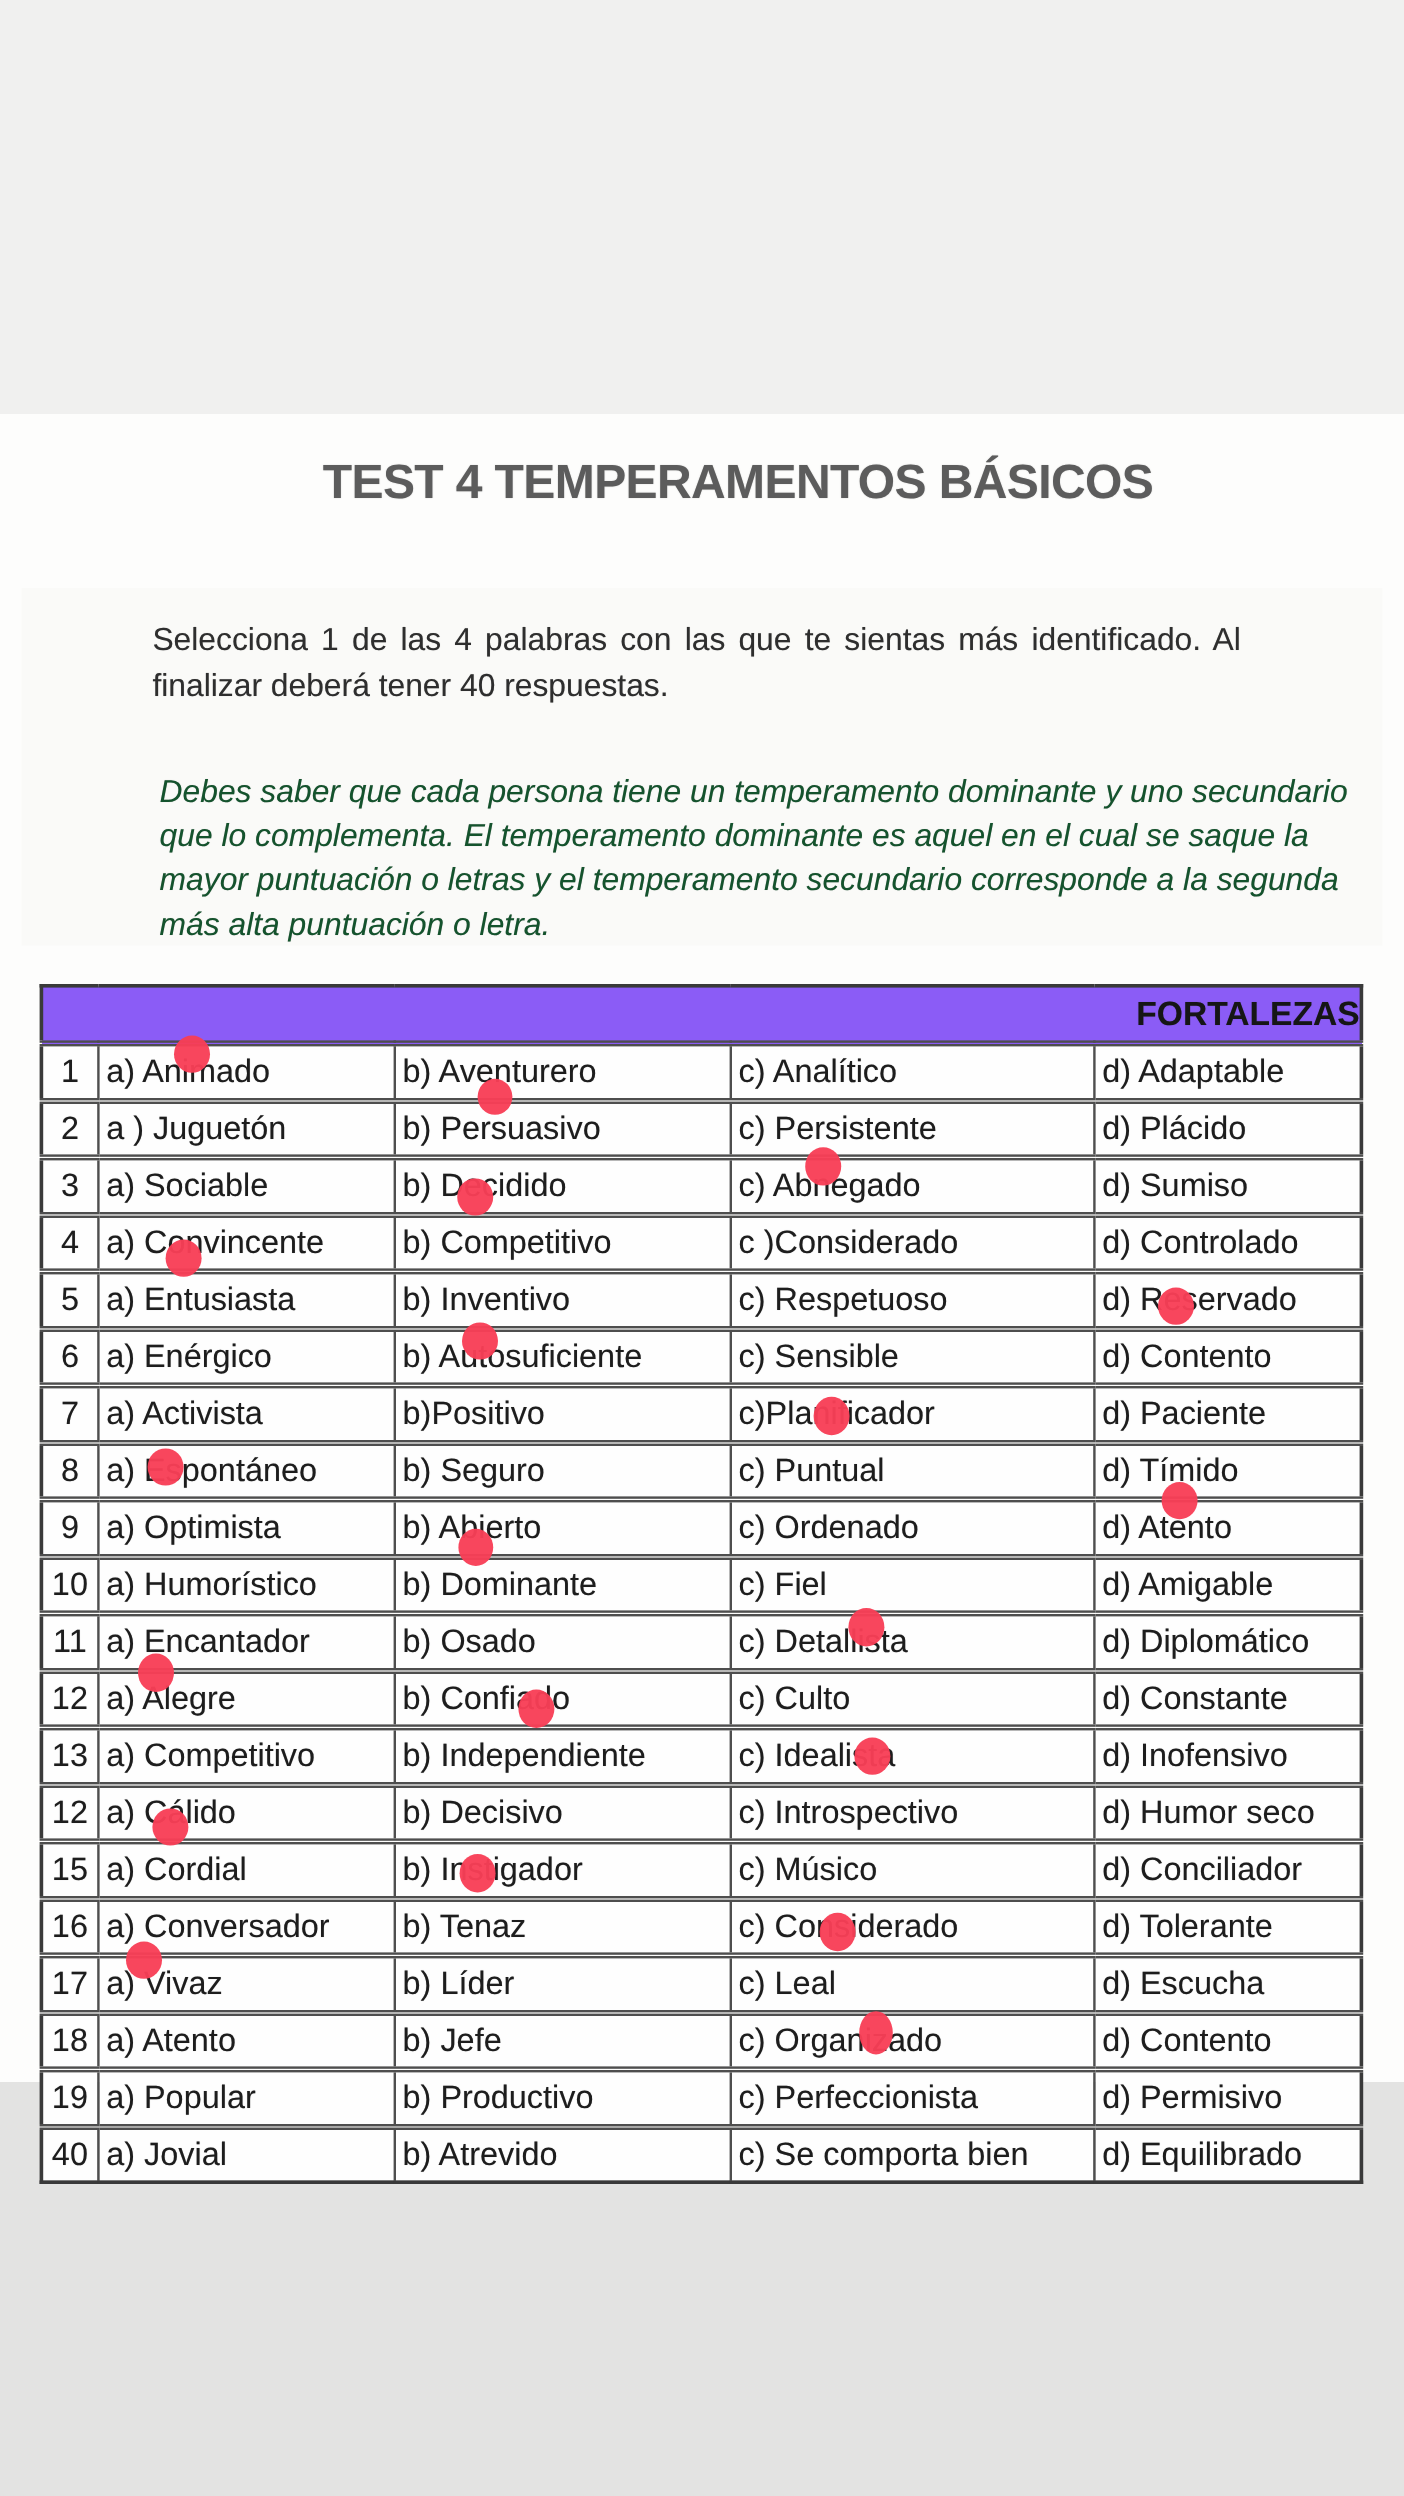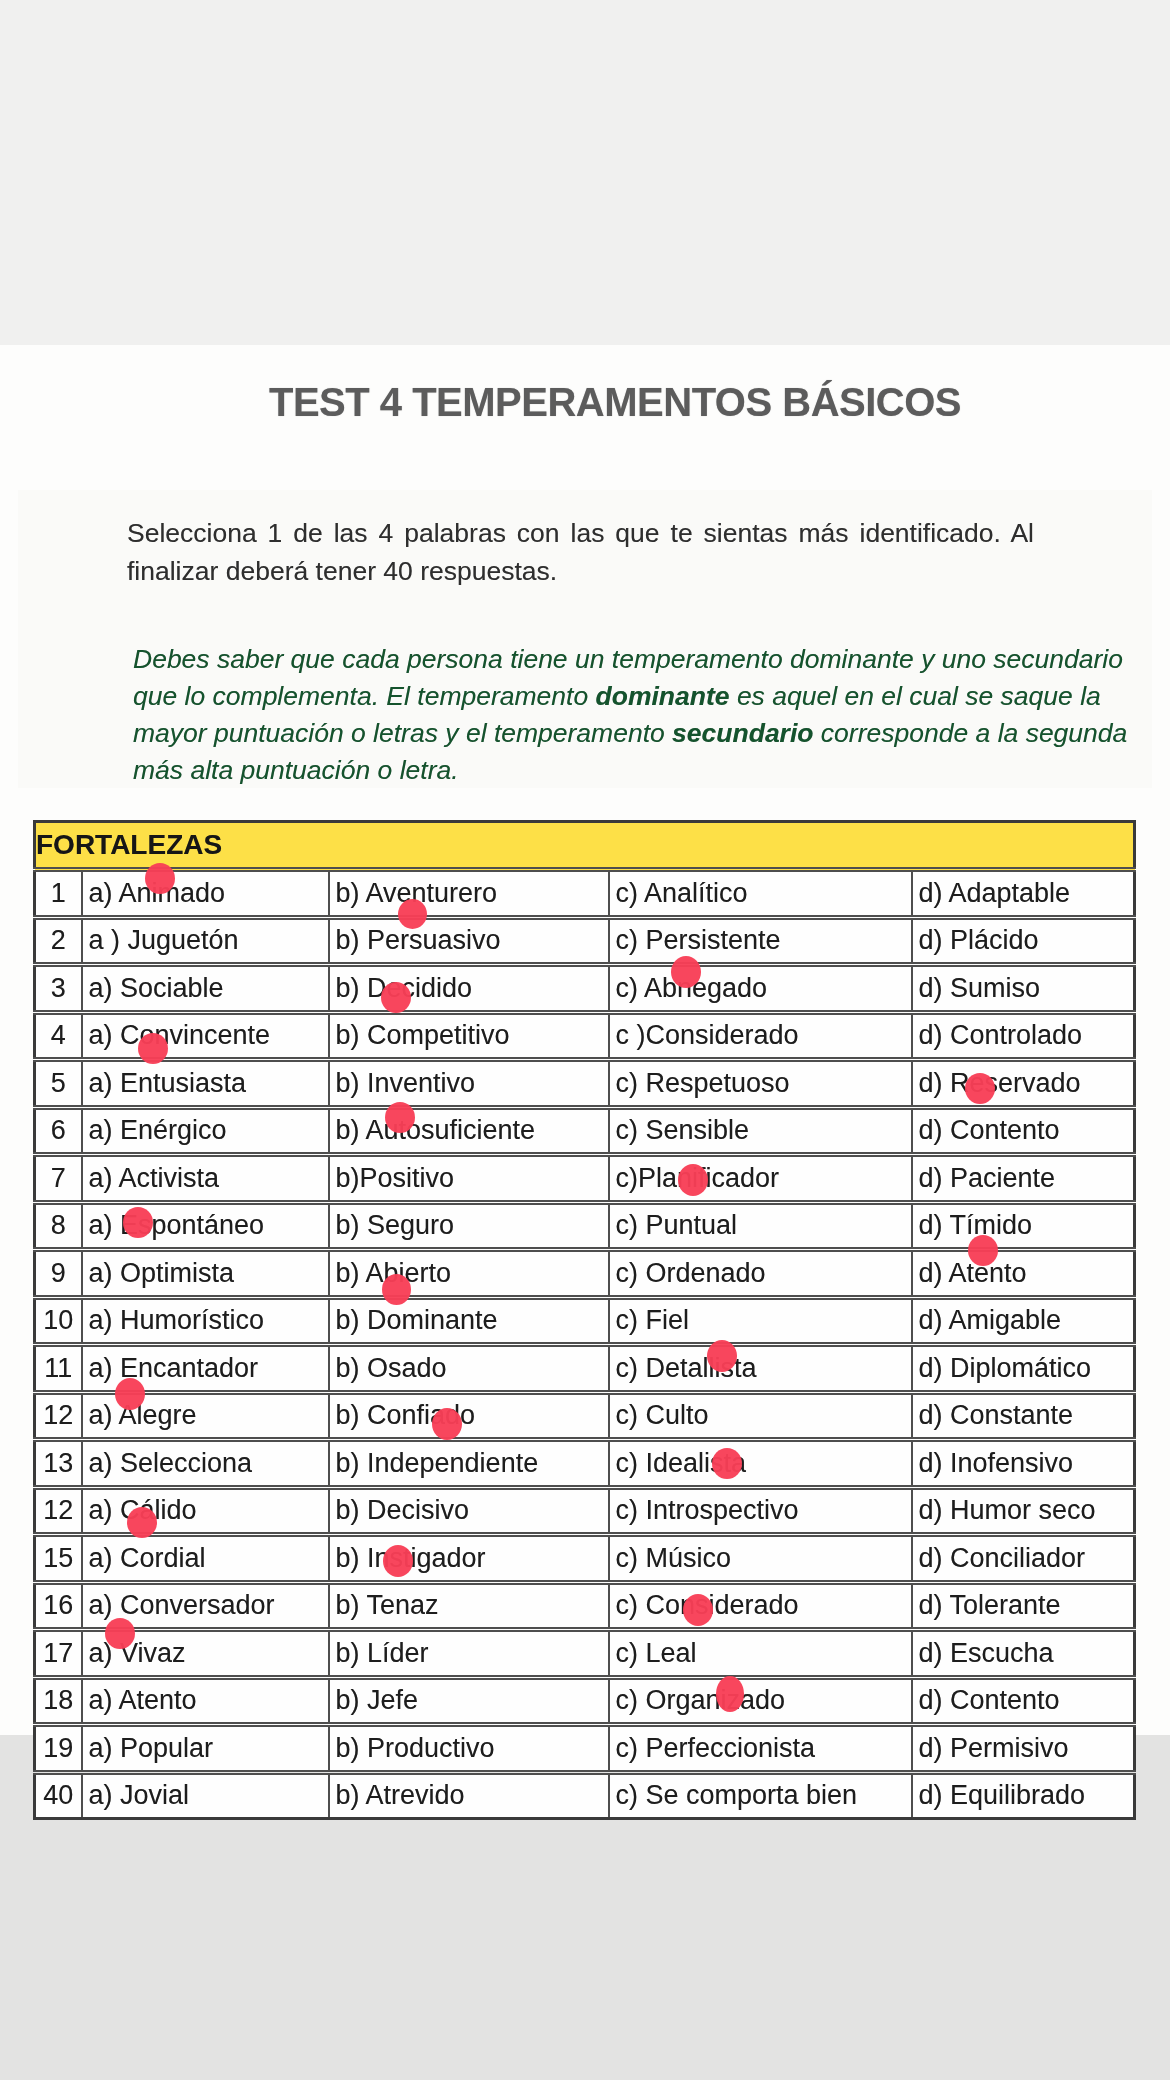--- a/index.html
+++ b/index.html
@@ -10,27 +10,27 @@
   .title{position:absolute;left:0;top:380px;width:1170px;margin:0;
          text-align:center;font-size:40px;font-weight:700;letter-spacing:-0.5px;
          color:#5c5c5c;text-shadow:0 0 1px rgba(90,90,90,.4);padding-left:30px;}
   .panel{position:absolute;left:18px;top:490px;width:1134px;height:298px;background:#fafaf8;}
   .para1{position:absolute;left:127px;top:514px;width:907px;font-size:26.5px;
          line-height:38px;color:#2e2e2e;text-shadow:0 0 .6px rgba(40,40,40,.35);}
   .para1 .jline{text-align:justify;text-align-last:justify;}
   .para2{position:absolute;left:133px;top:641px;width:960px;font-size:26.5px;
          line-height:37px;font-style:italic;color:#14532d;white-space:nowrap;
          text-shadow:0 0 .6px rgba(40,40,40,.35);}
-  .para2 b{font-weight:700;}
+  .para2 b{font-weight:400;}
   table.fort{position:absolute;left:33px;top:820px;width:1100px;
              border-collapse:collapse;table-layout:fixed;
              border:3px solid #3a3a3a;font-size:27px;color:#1d1d1d;
              text-shadow:0 0 .6px rgba(30,30,30,.4);}
   table.fort th{height:44px;border:2px solid #4e4e4e;border-bottom:5px double #4e4e4e;
-                background:#fde047;font-size:28px;font-weight:700;text-align:left;
+                background:#8b5cf6;font-size:28px;font-weight:700;text-align:right;
                 vertical-align:middle;padding:0;color:#161616;}
   table.fort td{height:42.5px;border-left:2px solid #4e4e4e;border-right:2px solid #4e4e4e;
                 border-top:5px double #4e4e4e;vertical-align:middle;
                 padding:0 0 0 6px;white-space:nowrap;overflow:hidden;background:#fefefe;}
   table.fort td.num{text-align:center;padding:0;}
   .dot{position:absolute;border-radius:50%;opacity:.96;}
   .noninteractive{cursor:default;}
 </style>
 </head>
 <body>
@@ -149,21 +149,21 @@
         </tr>
         <tr>
           <td class="num">12</td>
           <td>a) Alegre</td>
           <td>b) Confiado</td>
           <td>c) Culto</td>
           <td>d) Constante</td>
         </tr>
         <tr>
           <td class="num">13</td>
-          <td>a) Selecciona</td>
+          <td>a) Competitivo</td>
           <td>b) Independiente</td>
           <td>c) Idealista</td>
           <td>d) Inofensivo</td>
         </tr>
         <tr>
           <td class="num">12</td>
           <td>a) Cálido</td>
           <td>b) Decisivo</td>
           <td>c) Introspectivo</td>
           <td>d) Humor seco</td>

